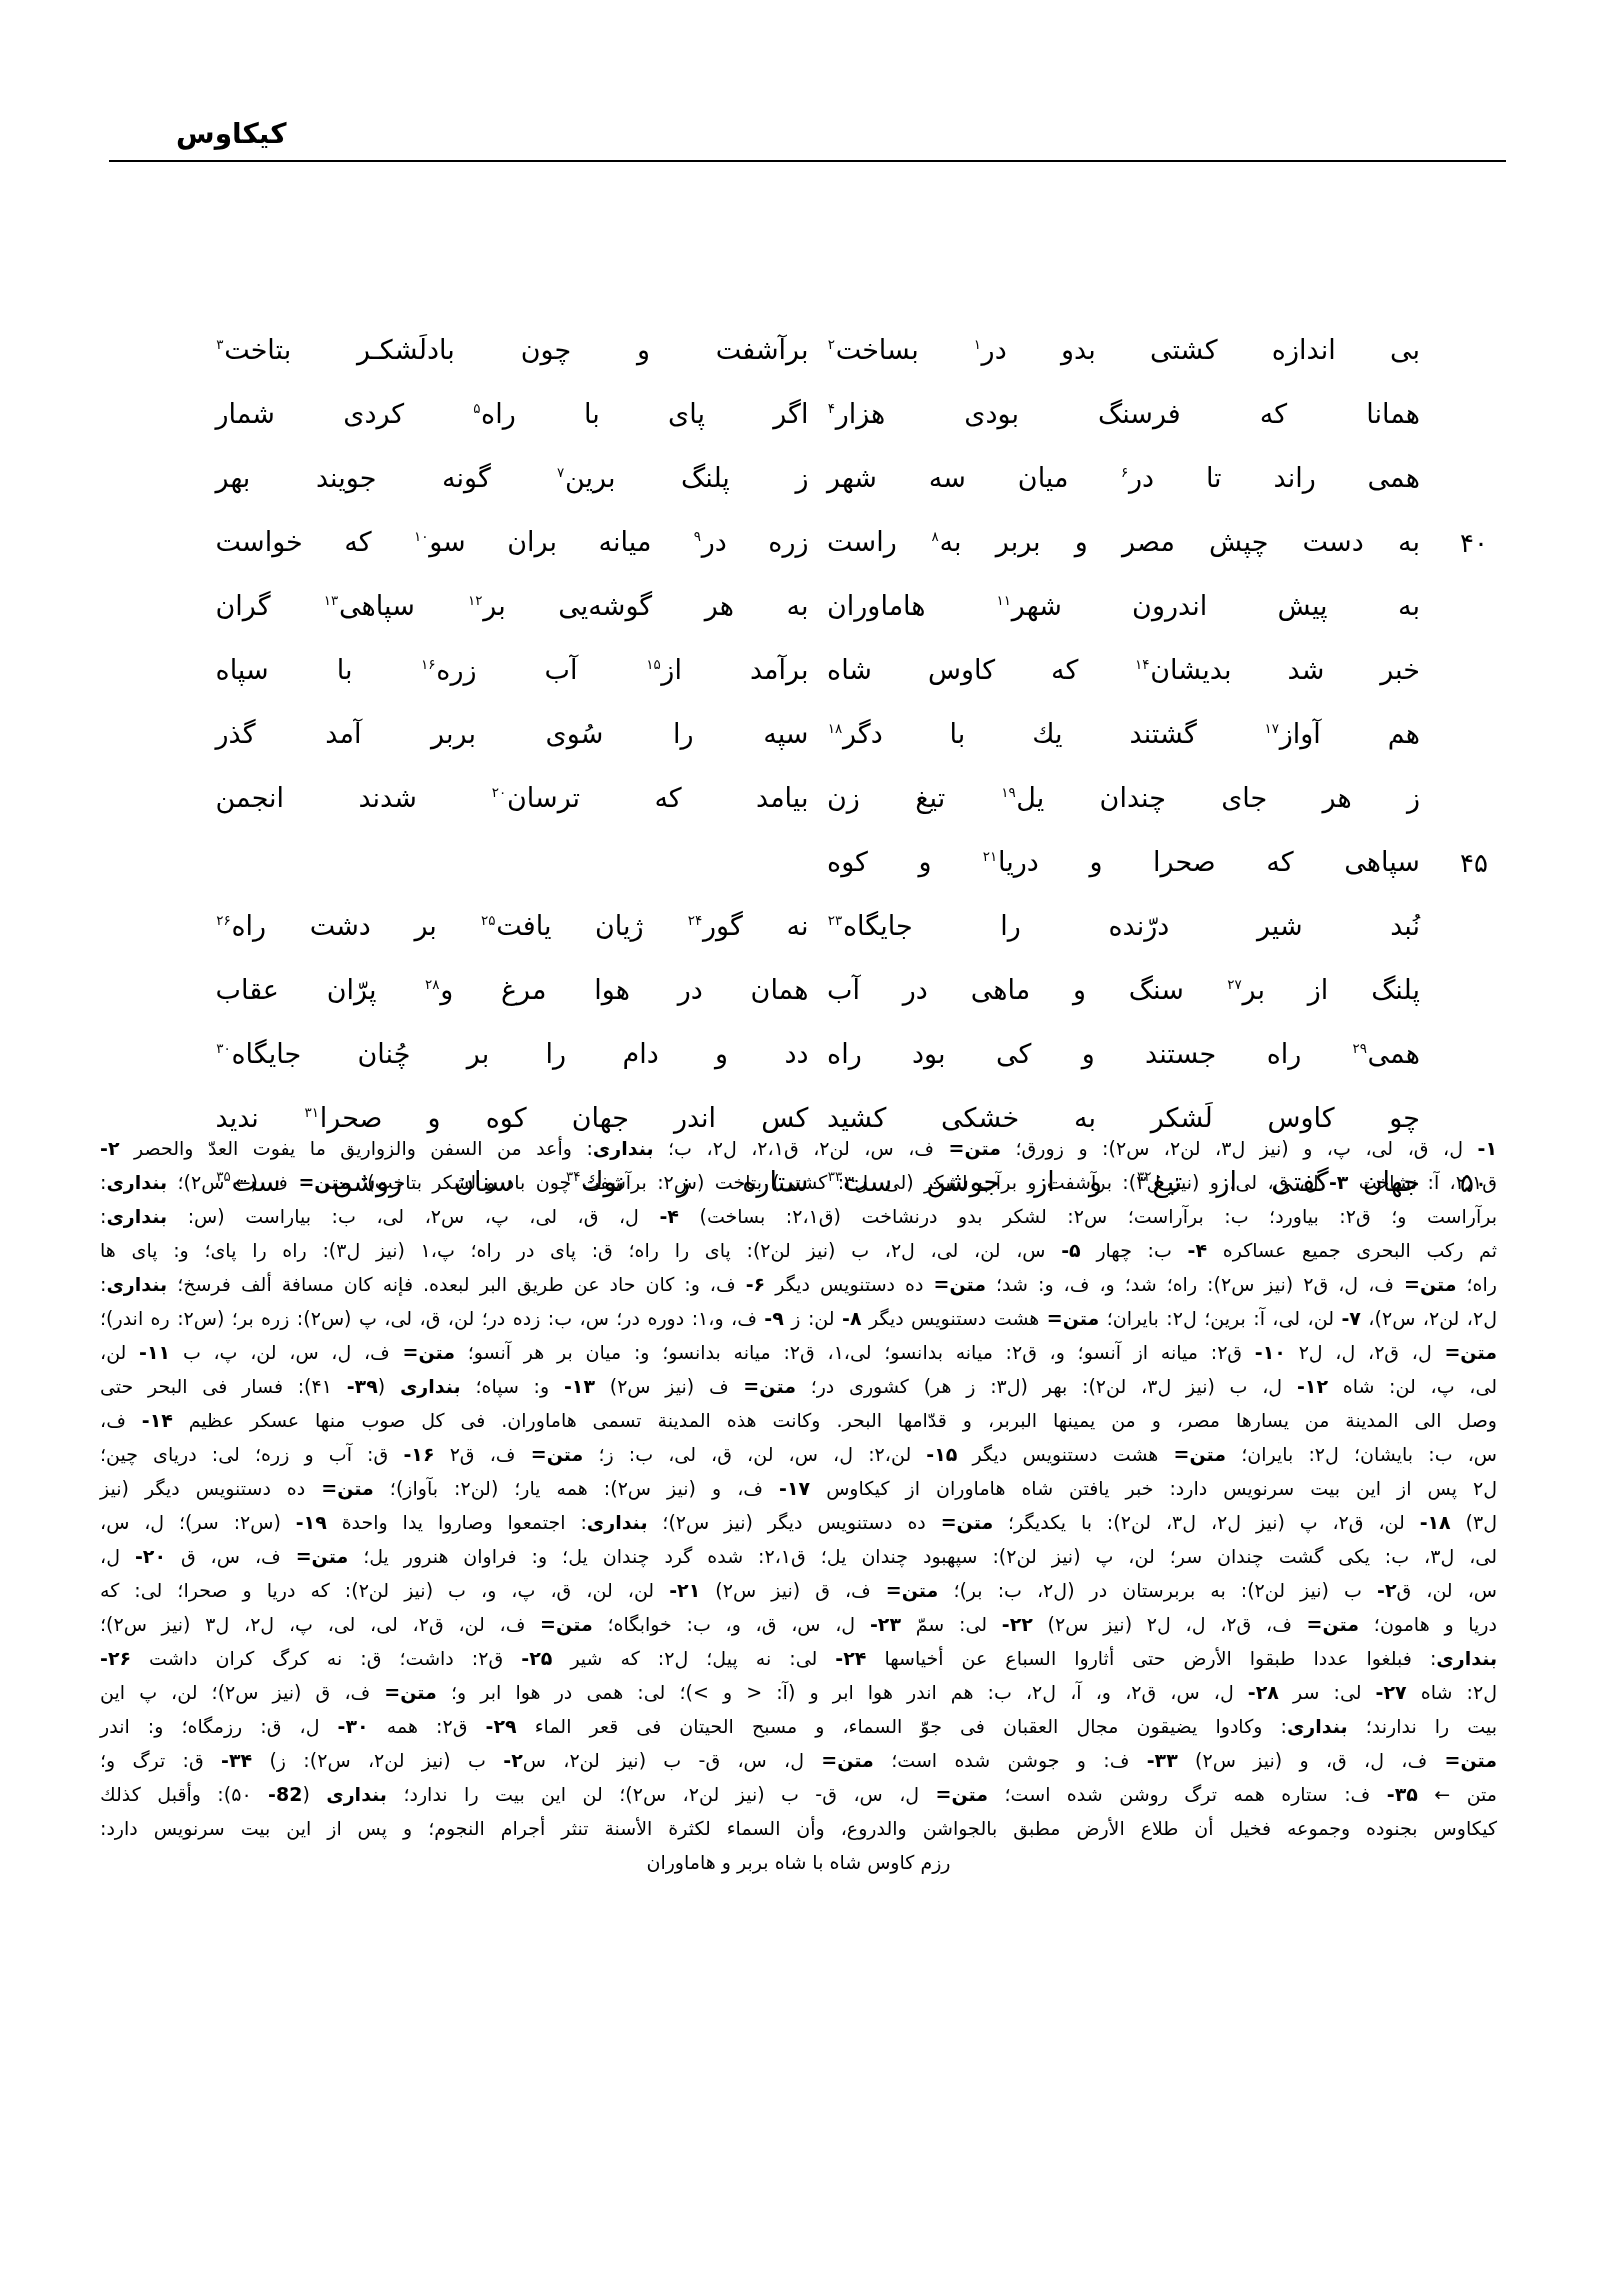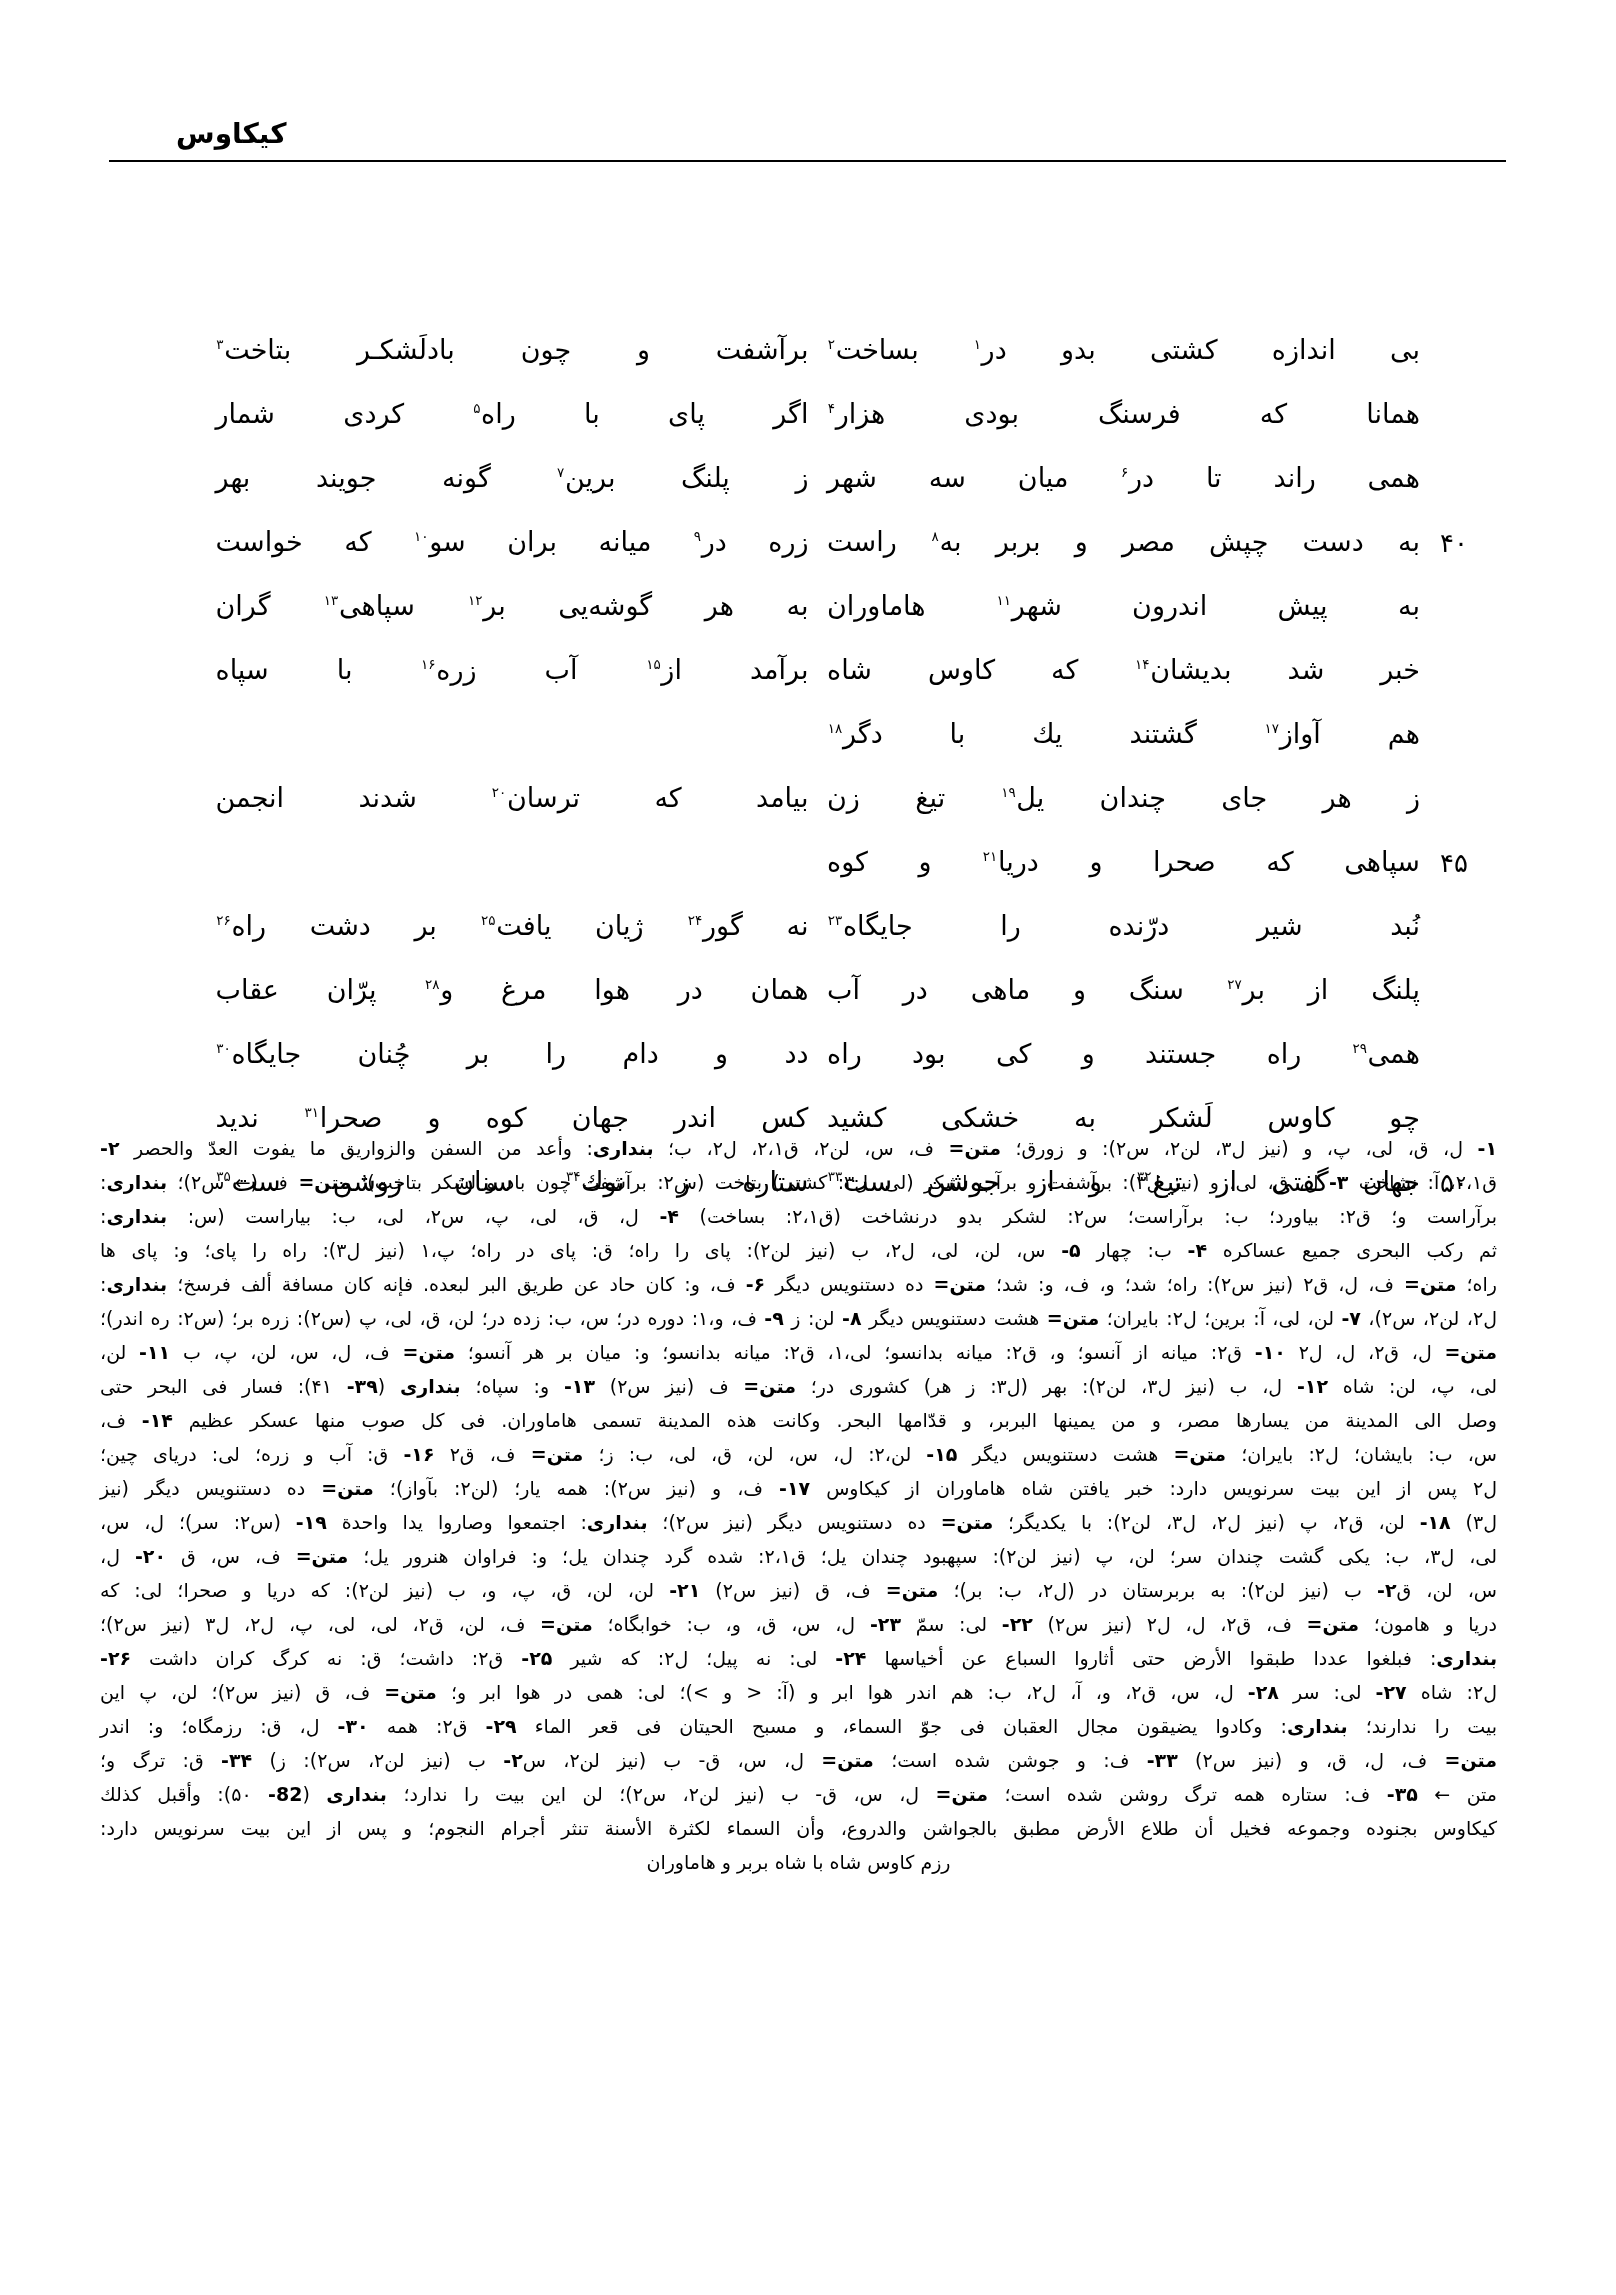--- a/index.html
+++ b/index.html
@@ -58,21 +58,20 @@
     display: flex;
     flex-direction: row;
     align-items: flex-start;
     height: 64px;
     width: 100%;
   }
   .verse-num {
     width: 68px;
     flex: 0 0 68px;
     font-size: 26px;
-    text-align: center;
     padding-top: 17px;
     direction: rtl;
     line-height: 1;
   }
   .hemistich {
     flex: 0 0 593px;
     width: 593px;
     font-size: 27px;
     direction: rtl;
     text-align: justify;
@@ -174,20 +173,21 @@
         <div class="hemistich left-h"><span class="w">به</span> <span class="w">هر</span> <span class="w">گوشه‌یی</span> <span class="w">بر<sup class="vmark">۱۲</sup></span> <span class="w">سپاهی<sup class="vmark">۱۳</sup></span> <span class="w">گران</span></div>
       </div>
       <div class="verse-row">
         <div class="verse-num"></div>
         <div class="hemistich right-h"><span class="w">خبر</span> <span class="w">شد</span> <span class="w">بدیشان<sup class="vmark">۱۴</sup></span> <span class="w">که</span> <span class="w">کاوس</span> <span class="w">شاه</span></div>
         <div class="hemistich left-h"><span class="w">برآمد</span> <span class="w">از<sup class="vmark">۱۵</sup></span> <span class="w">آب</span> <span class="w">زره<sup class="vmark">۱۶</sup></span> <span class="w">با</span> <span class="w">سپاه</span></div>
       </div>
       <div class="verse-row">
         <div class="verse-num"></div>
         <div class="hemistich right-h"><span class="w">هم</span> <span class="w">آواز<sup class="vmark">۱۷</sup></span> <span class="w">گشتند</span> <span class="w">یك</span> <span class="w">با</span> <span class="w">دگر<sup class="vmark">۱۸</sup></span></div>
+        <div class="hemistich left-h"><span class="w">سپه</span> <span class="w">را</span> <span class="w">سُوی</span> <span class="w">بربر</span> <span class="w">آمد</span> <span class="w">گذر</span></div>
       </div>
       <div class="verse-row">
         <div class="verse-num"></div>
         <div class="hemistich right-h"><span class="w">ز</span> <span class="w">هر</span> <span class="w">جای</span> <span class="w">چندان</span> <span class="w">یل<sup class="vmark">۱۹</sup></span> <span class="w">تیغ</span> <span class="w">زن</span></div>
         <div class="hemistich left-h"><span class="w">بیامد</span> <span class="w">که</span> <span class="w">ترسان<sup class="vmark">۲۰</sup></span> <span class="w">شدند</span> <span class="w">انجمن</span></div>
       </div>
       <div class="verse-row">
         <div class="verse-num">۴۵</div>
         <div class="hemistich right-h"><span class="w">سپاهی</span> <span class="w">که</span> <span class="w">صحرا</span> <span class="w">و</span> <span class="w">دریا<sup class="vmark">۲۱</sup></span> <span class="w">و</span> <span class="w">کوه</span></div>
       </div>

